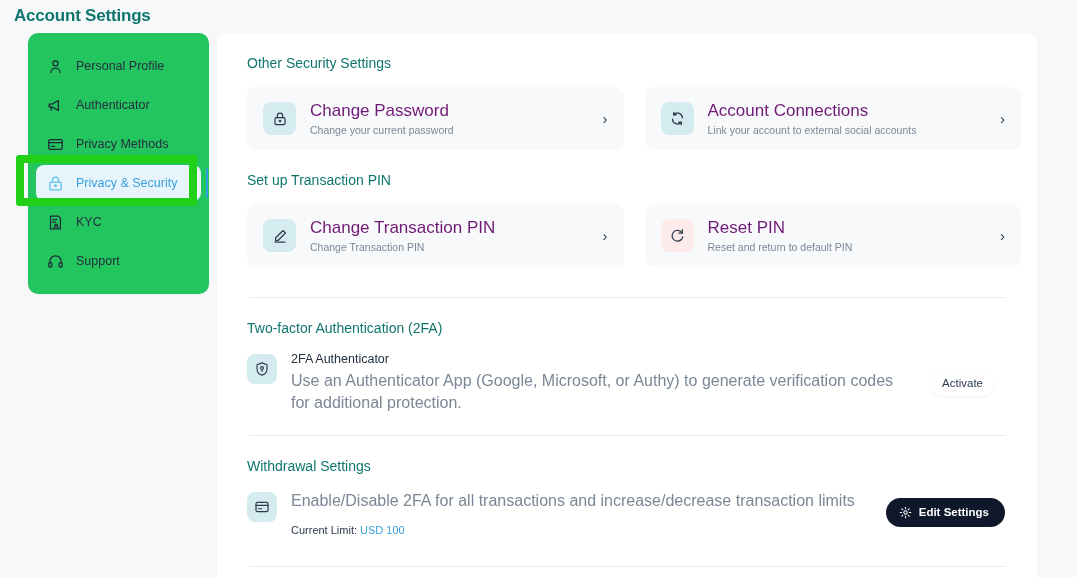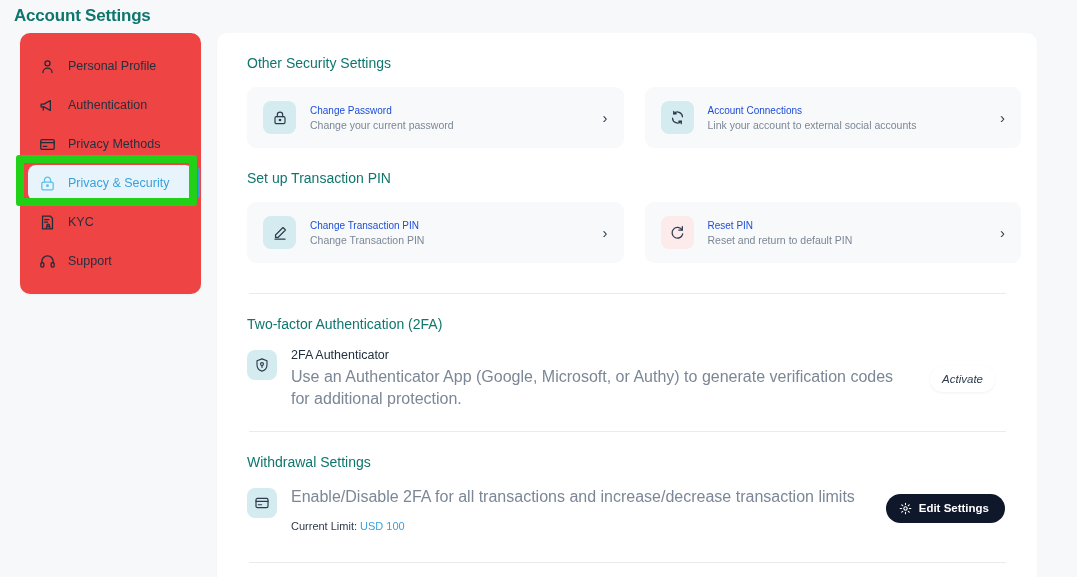--- a/index.html
+++ b/index.html
@@ -24,24 +24,24 @@
     top: 6px;
     font-size: 17px;
     font-weight: bold;
     letter-spacing: -0.2px;
     color: #0f766e;
   }
 
   
   .sidebar {
     position: absolute;
-    left: 20px;
+    left: 28px;
     top: 33px;
     width: 181px;
-    background: #ef4444;
+    background: #22c55e;
     border-radius: 10px;
     padding: 12px 0 12px 0;
     box-shadow: 0 1px 2px rgba(16,24,40,0.04);
   }
 
   .nav-item {
     position: relative;
     display: flex;
     align-items: center;
     gap: 12px;
@@ -146,22 +146,22 @@
     display: flex;
     align-items: center;
     justify-content: center;
     background: #d4ecf0;
     color: #2d3b4c;
   }
   .tile-ico.pink { background: #fdeaea; color: #2d3b4c; }
 
   .tile-text { flex: 1 1 auto; min-width: 0; }
   .tile-title {
-    font-size: 10px;
-    color: #1d4ed8;
+    font-size: 17px;
+    color: #701a75;
     margin-bottom: 3px;
   }
   .tile-sub {
     font-size: 10.5px;
     color: #7b8796;
     white-space: nowrap;
     overflow: hidden;
     text-overflow: ellipsis;
   }
   .chev {
@@ -221,21 +221,20 @@
     background: #ffffff;
     border: none;
     border-radius: 14px;
     padding: 7px 12px;
     font-size: 11.5px;
     color: #2d3b4c;
     font-family: "Liberation Sans", sans-serif;
     cursor: pointer;
     box-shadow: 0 1px 3px rgba(16,24,40,0.06);
     margin-right: 10px;
-    font-style: italic;
   }
 
   .edit-btn {
     flex: 0 0 auto;
     align-self: center;
     display: inline-flex;
     gap: 7px;
     background: #0f172a;
     color: #ffffff;
     border: none;
@@ -269,21 +268,21 @@
     <span class="nav-label">Personal Profile</span>
   </div>
 
   <div class="nav-item">
     <span class="nav-ico">
       <svg width="17" height="17" viewBox="0 0 24 24" fill="none" stroke="currentColor" stroke-width="1.8" stroke-linecap="round" stroke-linejoin="round">
         <path d="M3 10v4h4l9 5V5L7 10H3z"></path>
           <path d="M6 14.5v4"></path>
       </svg>
     </span>
-    <span class="nav-label">Authentication</span>
+    <span class="nav-label">Authenticator</span>
   </div>
 
   <div class="nav-item">
     <span class="nav-ico">
       <svg width="17" height="17" viewBox="0 0 24 24" fill="none" stroke="currentColor" stroke-width="1.8" stroke-linecap="round" stroke-linejoin="round">
         <rect x="2.5" y="5" width="19" height="14" rx="2"></rect>
           <path d="M2.5 9.5h19"></path>
           <path d="M6 14.5h5"></path>
       </svg>
     </span>

